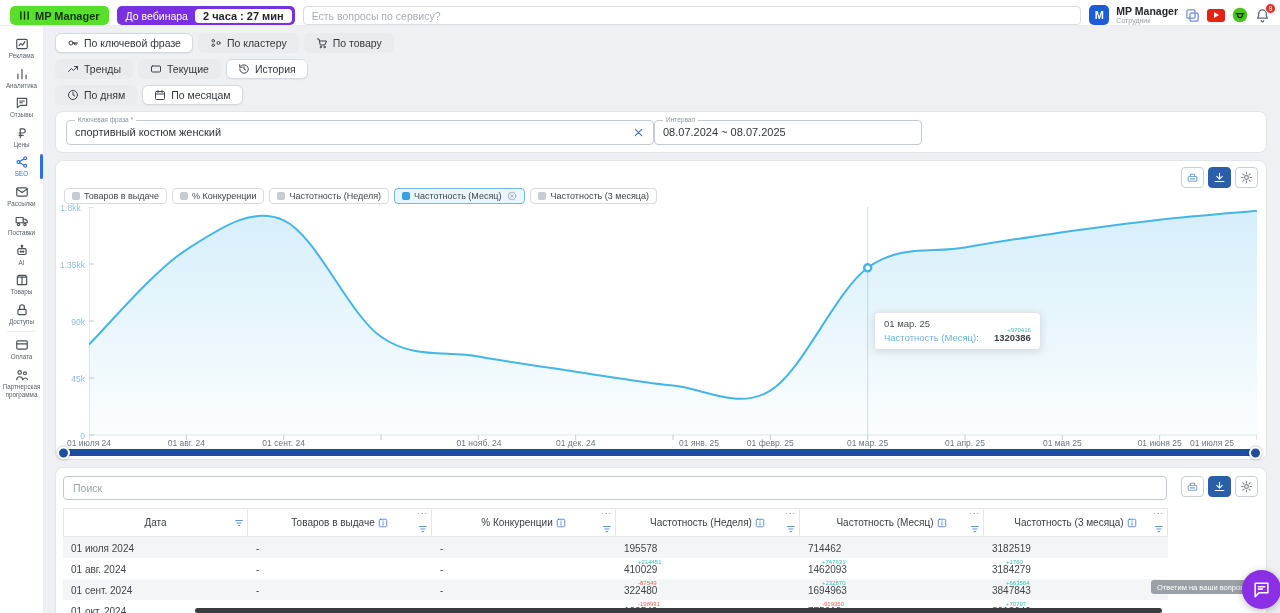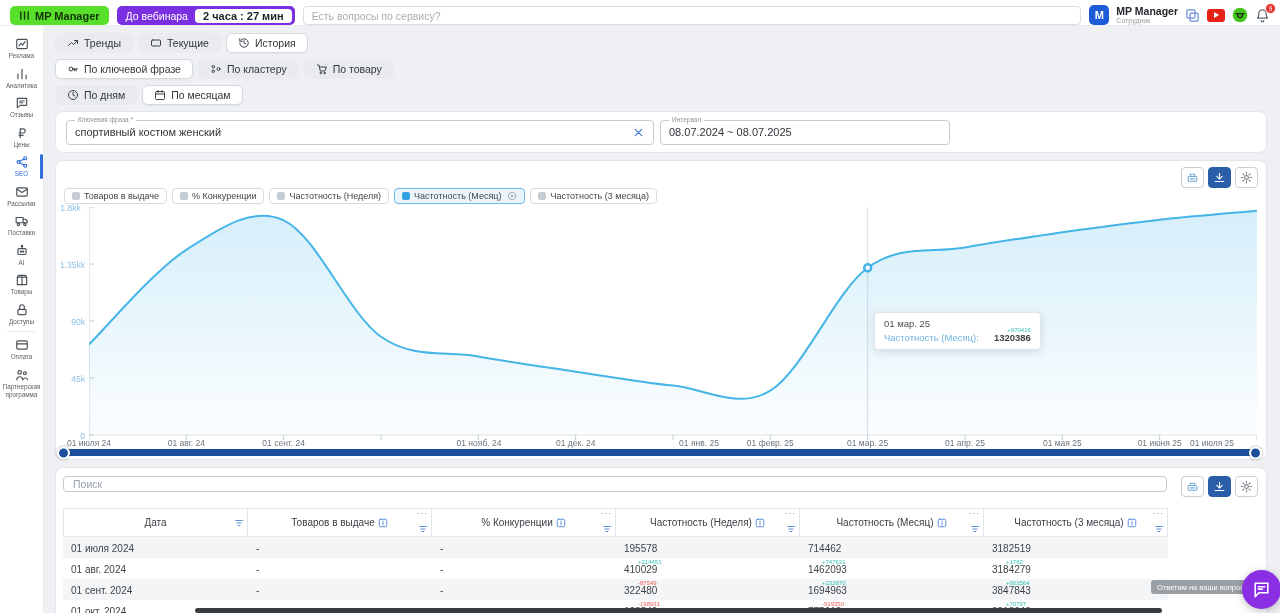--- a/index.html
+++ b/index.html
@@ -41,26 +41,26 @@
   .main{flex:1;padding:7px 13px 0 11px;position:relative}
 
   
   .tabrow{display:flex;gap:5px;margin-bottom:6px}
   .chip{height:20px;display:flex;align-items:center;gap:5px;padding:0 11px;border-radius:6px;background:#e9ebee;border:1px solid transparent;font-size:10.5px;color:#33383d;cursor:pointer;white-space:nowrap}
   .chip .icon{width:12px;height:12px;color:#3d434a}
   .chip.active{background:#fff;border-color:#d4d9df;box-shadow:0 1px 2px rgba(60,70,80,.06)}
 
   
   .card{background:#fff;border:1px solid #e2e6ea;border-radius:8px}
-  .filter-card{height:42px;display:flex;align-items:center;gap:6px;padding:0 10px;margin-bottom:7px}
+  .filter-card{height:42px;display:flex;align-items:center;padding:0 10px;margin-bottom:7px}
   .ol{position:relative;height:25px;border:1px solid #c3cad2;border-radius:4px;display:flex;align-items:center;background:#fff}
   .ol label{position:absolute;top:-5px;left:8px;font-size:6.5px;color:#8b95a0;background:#fff;padding:0 3px;white-space:nowrap}
   .ol input{border:none;outline:none;width:100%;font-size:11px;color:#30353a;padding:0 8px;background:transparent;font-family:"Liberation Sans",sans-serif}
   .ol.kw{width:588px}
-  .ol.iv{width:290px}
+  .ol.iv{width:268px}
   .clear{width:11px;height:11px;color:#3f74cc;margin-right:9px;cursor:pointer;flex:none}
   .find{flex:1;height:26px;background:#1d4f9e;color:#fff;border:none;border-radius:4px;font-size:11.5px;cursor:pointer;font-family:"Liberation Sans",sans-serif}
 
   
   .chart-card{position:relative;height:300px;margin-bottom:7px}
   .panel-actions{position:absolute;top:6px;right:8px;display:flex;gap:4px;z-index:5}
   .table-card .panel-actions{top:8px}
   .pa-btn{width:23px;height:21px;border-radius:4px;display:flex;align-items:center;justify-content:center;background:#fff;border:1px solid #c9cfd6;cursor:pointer;padding:0}
   .pa-btn .icon{width:13px;height:13px}
   .pa-btn.b1{color:#74a9d1}
@@ -80,21 +80,21 @@
   .tt-line{position:relative;font-size:9.5px;color:#6db4e0;white-space:nowrap}
   .tt-line b{color:#3a3f44;margin-left:15px}
   .tt-delta{position:absolute;top:-5px;right:0;font-size:6px;color:#35c3b4}
   .slider{position:absolute;left:7px;right:10px;top:288px;height:7px;border-radius:4px;background:#1d4f9e;cursor:pointer}
   .handle{position:absolute;top:50%;width:13px;height:13px;border-radius:50%;background:#1d4f9e;border:2px solid #fff;box-shadow:0 0 3px rgba(0,0,0,.35);transform:translateY(-50%);cursor:grab}
   .handle.left{left:-6px}
   .handle.right{right:-6px}
 
   
   .table-card{position:relative;height:200px;border-bottom:none;border-bottom-left-radius:0;border-bottom-right-radius:0}
-  .tsearch{position:absolute;left:7px;top:8px;width:1104px;height:16px;border:1px solid #c3cad2;border-radius:4px;font-size:10.5px;padding:0 9px;color:#333;outline:none;font-family:"Liberation Sans",sans-serif}
+  .tsearch{position:absolute;left:7px;top:8px;width:1104px;height:24px;border:1px solid #c3cad2;border-radius:4px;font-size:10.5px;padding:0 9px;color:#333;outline:none;font-family:"Liberation Sans",sans-serif}
   .tsearch::placeholder{color:#9aa2ab}
   .tbl{position:absolute;left:7px;top:40px;width:1105px}
   .thead,.tr{display:grid;grid-template-columns:185px 184px 184px 184px 184px 184px}
   .th{position:relative;height:29px;border:1px solid #e4e7ea;border-left:none;display:flex;align-items:center;justify-content:center;gap:3px;font-size:10px;color:#3b4046;background:#fff}
   .th:first-child{border-left:1px solid #e4e7ea}
   .th .info{width:10px;height:10px;color:#3e7bd6}
   .rail{position:absolute;right:2px;top:2px;bottom:2px;width:13px;display:flex;flex-direction:column;justify-content:space-between;align-items:center}
   .rail.center{justify-content:center}
   .dots{font-size:9px;color:#8a9097;line-height:.5;letter-spacing:.5px;cursor:pointer}
   .fico{width:10px;height:10px;color:#3e7bd6;cursor:pointer}
@@ -271,20 +271,51 @@
             <circle cx="8" cy="7.5" r="3"></circle>
             <circle cx="17" cy="9" r="2.5"></circle>
             <path d="M3 20a5 5 0 0 1 10 0M14 19.5a4 4 0 0 1 7.5.5"></path>
           </svg>
         </span>
         <span class="sb-label">Партнерская программа</span>
       </div>
     </div>
 
   <div class="main">
+    <div class="tabrow" id="row2">
+        <div class="chip active">
+          <span class="icon ">
+            <svg viewBox="0 0 24 24" fill="none" stroke="currentColor" stroke-width="2" stroke-linecap="round" stroke-linejoin="round">
+              <circle cx="8" cy="12" r="4"></circle>
+              <path d="M12 12h9M18 12v4M15 12v3"></path>
+            </svg>
+          </span>
+          <span>По ключевой фразе</span>
+        </div>
+        <div class="chip">
+          <span class="icon ">
+            <svg viewBox="0 0 24 24" fill="none" stroke="currentColor" stroke-width="2" stroke-linecap="round" stroke-linejoin="round">
+              <circle cx="6.5" cy="7.5" r="2.5"></circle>
+              <circle cx="6.5" cy="16.5" r="2.5"></circle>
+              <circle cx="17" cy="12" r="3"></circle>
+            </svg>
+          </span>
+          <span>По кластеру</span>
+        </div>
+        <div class="chip">
+          <span class="icon ">
+            <svg viewBox="0 0 24 24" fill="none" stroke="currentColor" stroke-width="2" stroke-linecap="round" stroke-linejoin="round">
+              <circle cx="9.5" cy="20" r="1.5"></circle>
+              <circle cx="17" cy="20" r="1.5"></circle>
+              <path d="M3 4h3l2.5 12h9L21 8H7"></path>
+            </svg>
+          </span>
+          <span>По товару</span>
+        </div>
+      </div>
     <div class="tabrow" id="row1">
         <div class="chip">
           <span class="icon ">
             <svg viewBox="0 0 24 24" fill="none" stroke="currentColor" stroke-width="2" stroke-linecap="round" stroke-linejoin="round">
               <polyline points="3 17 9 11 13 15 21 7"></polyline>
               <polyline points="15 7 21 7 21 13"></polyline>
             </svg>
           </span>
           <span>Тренды</span>
         </div>
@@ -298,51 +329,20 @@
         </div>
         <div class="chip active">
           <span class="icon ">
             <svg viewBox="0 0 24 24" fill="none" stroke="currentColor" stroke-width="2" stroke-linecap="round" stroke-linejoin="round">
               <path d="M3.5 12a8.5 8.5 0 1 0 2.6-6.1"></path>
               <polyline points="3.5 3.5 3.5 8.5 8.5 8.5"></polyline>
               <polyline points="12 7.5 12 12 15.5 14"></polyline>
             </svg>
           </span>
           <span>История</span>
-        </div>
-      </div>
-    <div class="tabrow" id="row2">
-        <div class="chip active">
-          <span class="icon ">
-            <svg viewBox="0 0 24 24" fill="none" stroke="currentColor" stroke-width="2" stroke-linecap="round" stroke-linejoin="round">
-              <circle cx="8" cy="12" r="4"></circle>
-              <path d="M12 12h9M18 12v4M15 12v3"></path>
-            </svg>
-          </span>
-          <span>По ключевой фразе</span>
-        </div>
-        <div class="chip">
-          <span class="icon ">
-            <svg viewBox="0 0 24 24" fill="none" stroke="currentColor" stroke-width="2" stroke-linecap="round" stroke-linejoin="round">
-              <circle cx="6.5" cy="7.5" r="2.5"></circle>
-              <circle cx="6.5" cy="16.5" r="2.5"></circle>
-              <circle cx="17" cy="12" r="3"></circle>
-            </svg>
-          </span>
-          <span>По кластеру</span>
-        </div>
-        <div class="chip">
-          <span class="icon ">
-            <svg viewBox="0 0 24 24" fill="none" stroke="currentColor" stroke-width="2" stroke-linecap="round" stroke-linejoin="round">
-              <circle cx="9.5" cy="20" r="1.5"></circle>
-              <circle cx="17" cy="20" r="1.5"></circle>
-              <path d="M3 4h3l2.5 12h9L21 8H7"></path>
-            </svg>
-          </span>
-          <span>По товару</span>
         </div>
       </div>
     <div class="tabrow" id="row3">
         <div class="chip">
           <span class="icon ">
             <svg viewBox="0 0 24 24" fill="none" stroke="currentColor" stroke-width="2" stroke-linecap="round" stroke-linejoin="round">
               <circle cx="12" cy="12" r="9"></circle>
               <polyline points="12 6.5 12 12 15.5 14"></polyline>
             </svg>
           </span>

